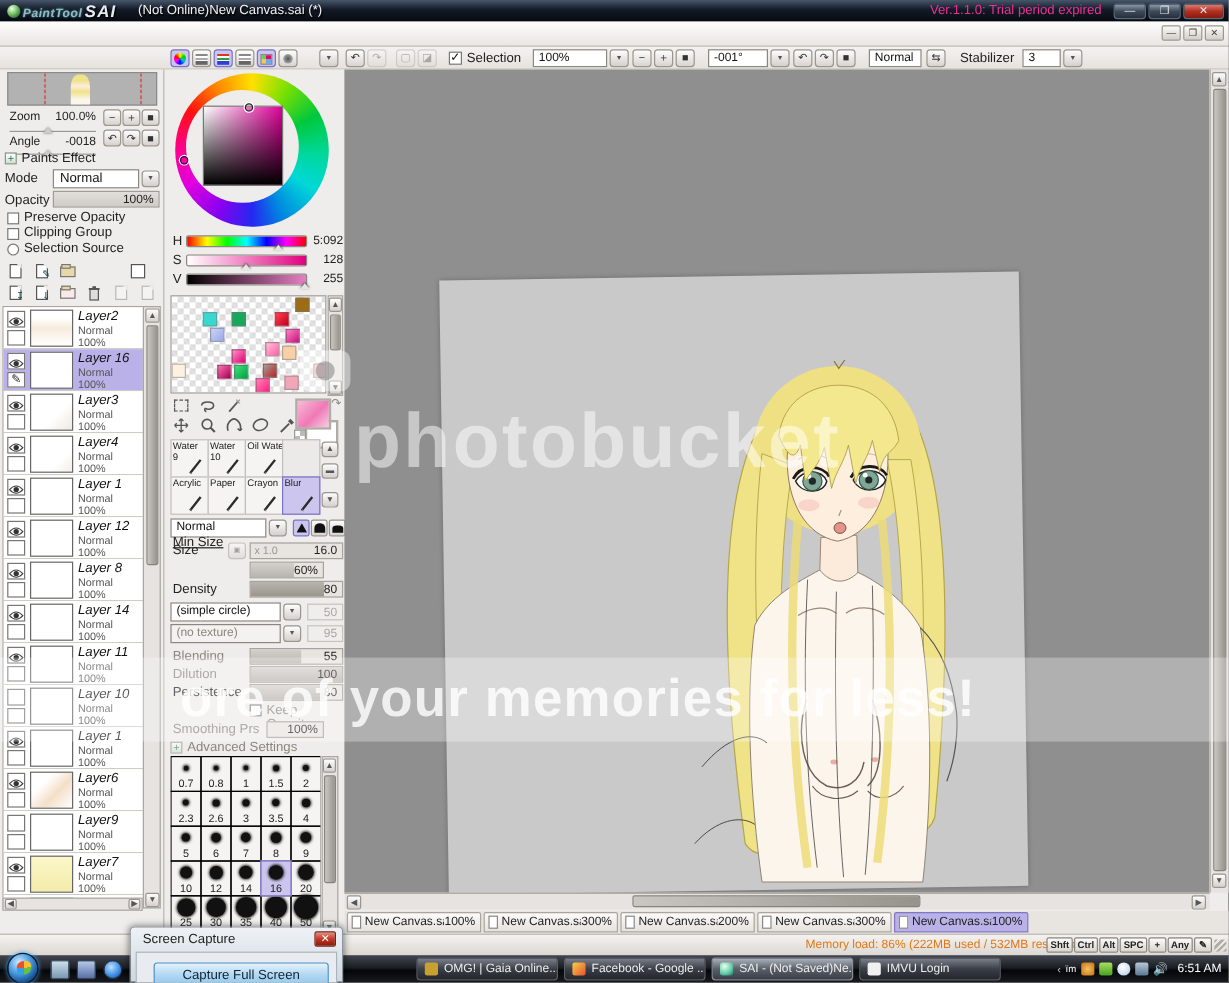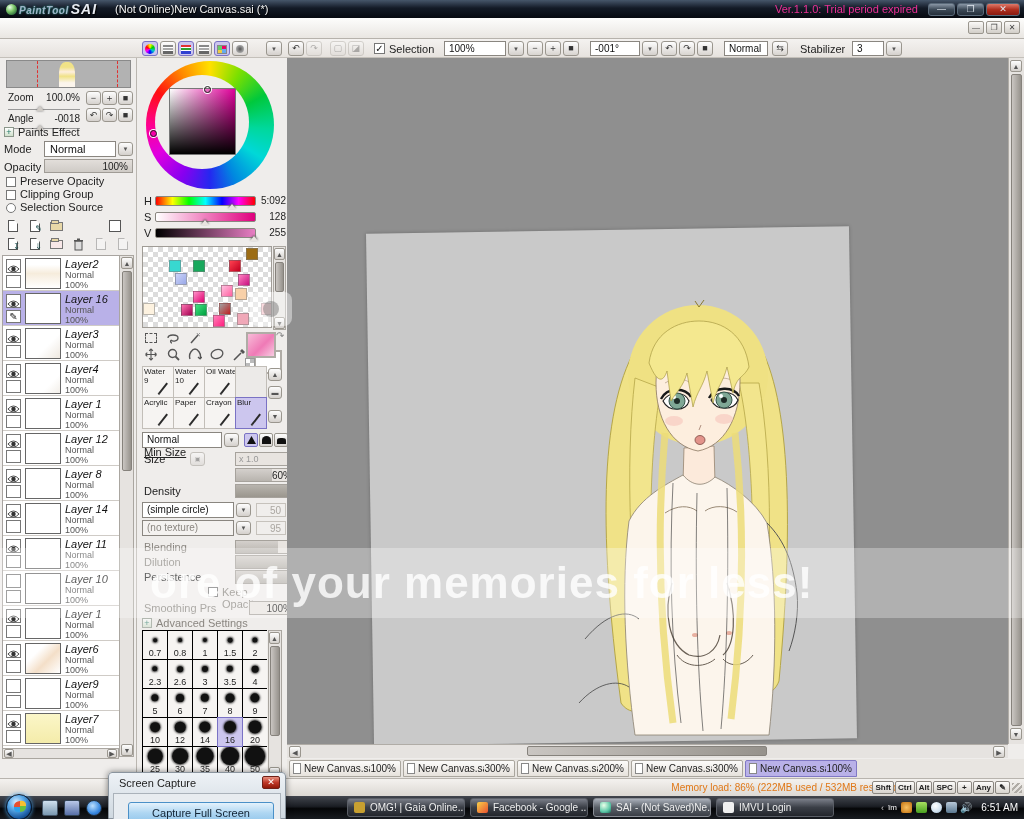--- a/index.html
+++ b/index.html
@@ -108,21 +108,21 @@
   .bcell.selected{background:#ccc6ee;border:1px solid #7a72c4;z-index:2;}
   .bcell.empty{background:#eceae8;}
   .bname{position:absolute;left:1px;top:0px;font-size:8px;color:#222;white-space:nowrap;overflow:hidden;max-width:30px;}
   .bsub{position:absolute;left:1px;top:9px;font-size:8px;color:#222;}
   .bcell svg{position:absolute;right:1px;bottom:1px;}
   .bg-btn{position:absolute;width:14px;height:13px;border:1px solid #9a968e;border-radius:3px;background:linear-gradient(#fdfdfd,#d4d0cc);font-size:7px;line-height:12px;text-align:center;color:#555;}
 
   
   .set-label{position:absolute;font-size:11px;color:#222;}
   .set-label.g{color:#8a8680;}
-  .set-bar{position:absolute;height:14px;border:1px solid #a6a29c;background:#e8e4e0;font-size:10px;color:#222;text-align:right;padding:1px 4px 0 0;margin-left:27px;}
+  .set-bar{position:absolute;height:14px;border:1px solid #a6a29c;background:#e8e4e0;font-size:10px;color:#222;text-align:right;padding:1px 4px 0 0;}
   .set-bar .fill{position:absolute;left:0;top:0;height:100%;background:linear-gradient(#d4d0cc,#b8b4ae);}
   .set-bar span{position:relative;}
   .set-dd{position:absolute;height:16px;background:#fff;border:1px solid #8a8680;font-size:10px;line-height:14px;padding-left:4px;color:#111;}
   .set-dd.g{color:#8a8680;background:#f4f2f0;}
   .set-val-dis{position:absolute;height:14px;border:1px solid #c6c2bc;background:#f0eeec;font-size:10px;color:#aaa6a0;text-align:right;padding:1px 4px 0 0;}
   .edgebtn{position:absolute;width:14px;height:14px;border:1px solid #9a968e;border-radius:2px;background:linear-gradient(#fdfdfd,#d8d4d0);}
   .edgebtn.sel{background:#ccc6ee;border-color:#7a72c4;}
   .edge-shape{position:absolute;left:2px;bottom:2px;width:9px;height:8px;background:#111;}
   .es1{clip-path:polygon(50% 0,100% 100%,0 100%);}
   .es2{border-radius:50% 50% 0 0;}
@@ -914,20 +914,21 @@
         <div class="keybtn">Alt</div>
         <div class="keybtn">SPC</div>
         <div class="keybtn">+</div>
         <div class="keybtn">Any</div>
         <div class="keybtn">✎</div>
       </div>
     <div id="grip"></div>
   </div>
 
   <div id="wm-cam" class="abs"></div>
+  <div id="wm-main" class="abs">photobucket</div>
   <div id="wm-band" class="abs">
     <span id="wm-band-text">ore of your memories for less!</span>
   </div>
 
   <div id="taskbar" class="abs">
     <div id="startorb">
         <div id="startflag"></div>
       </div>
     <div class="ql" style="margin-left:42px;background:linear-gradient(#cfe0ee,#7a98b0);border:1px solid #456;"></div>
     <div class="ql" style="background:linear-gradient(#b8c8e8,#5870a8);border:1px solid #345;"></div>

